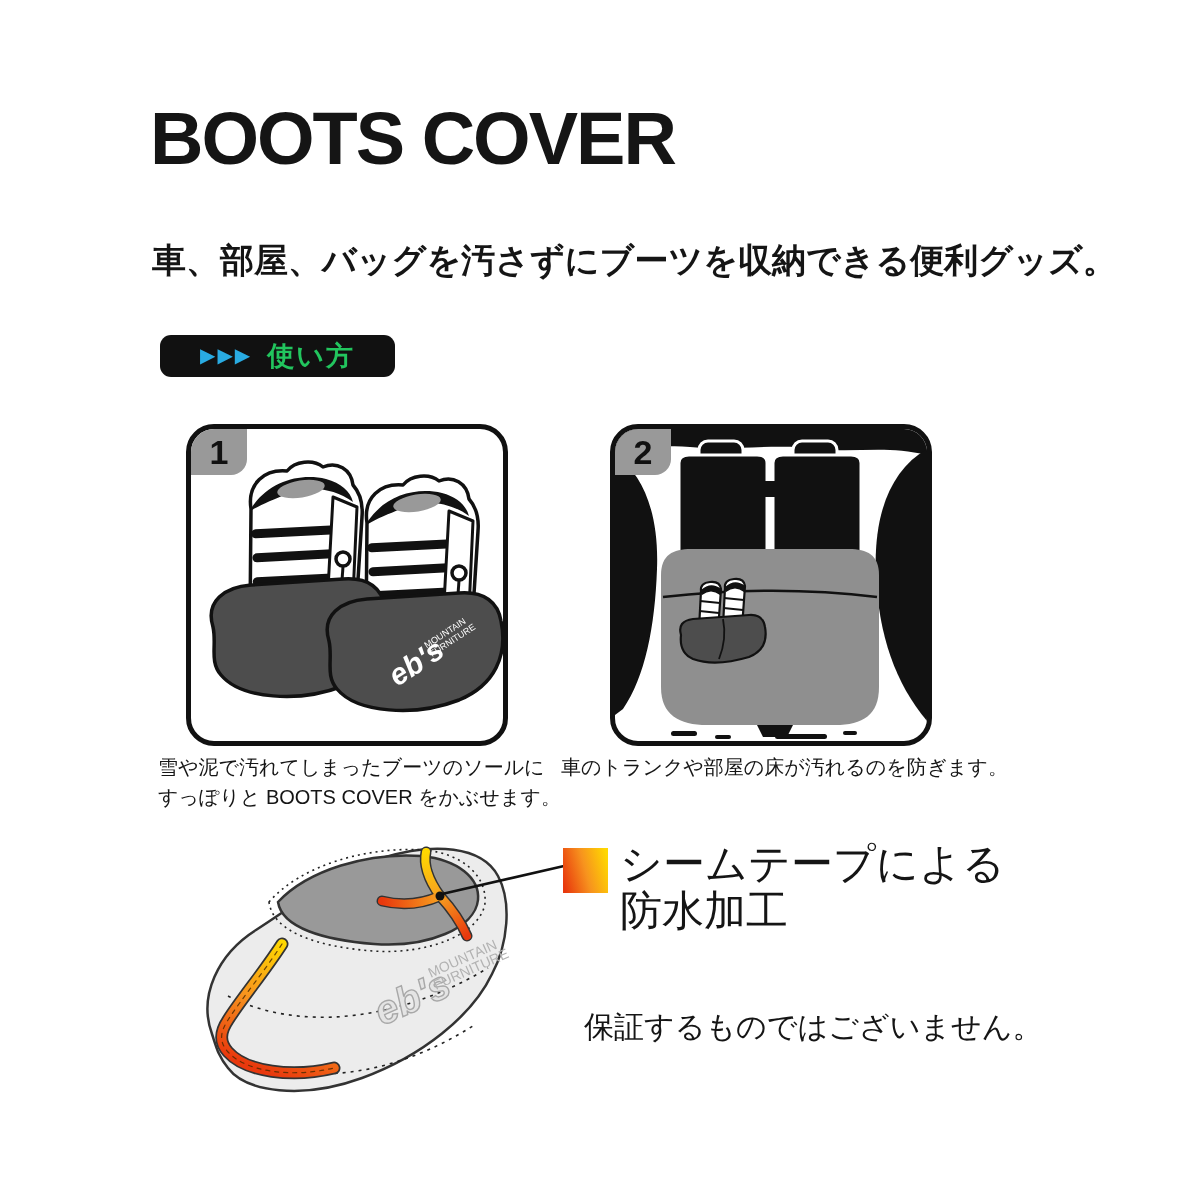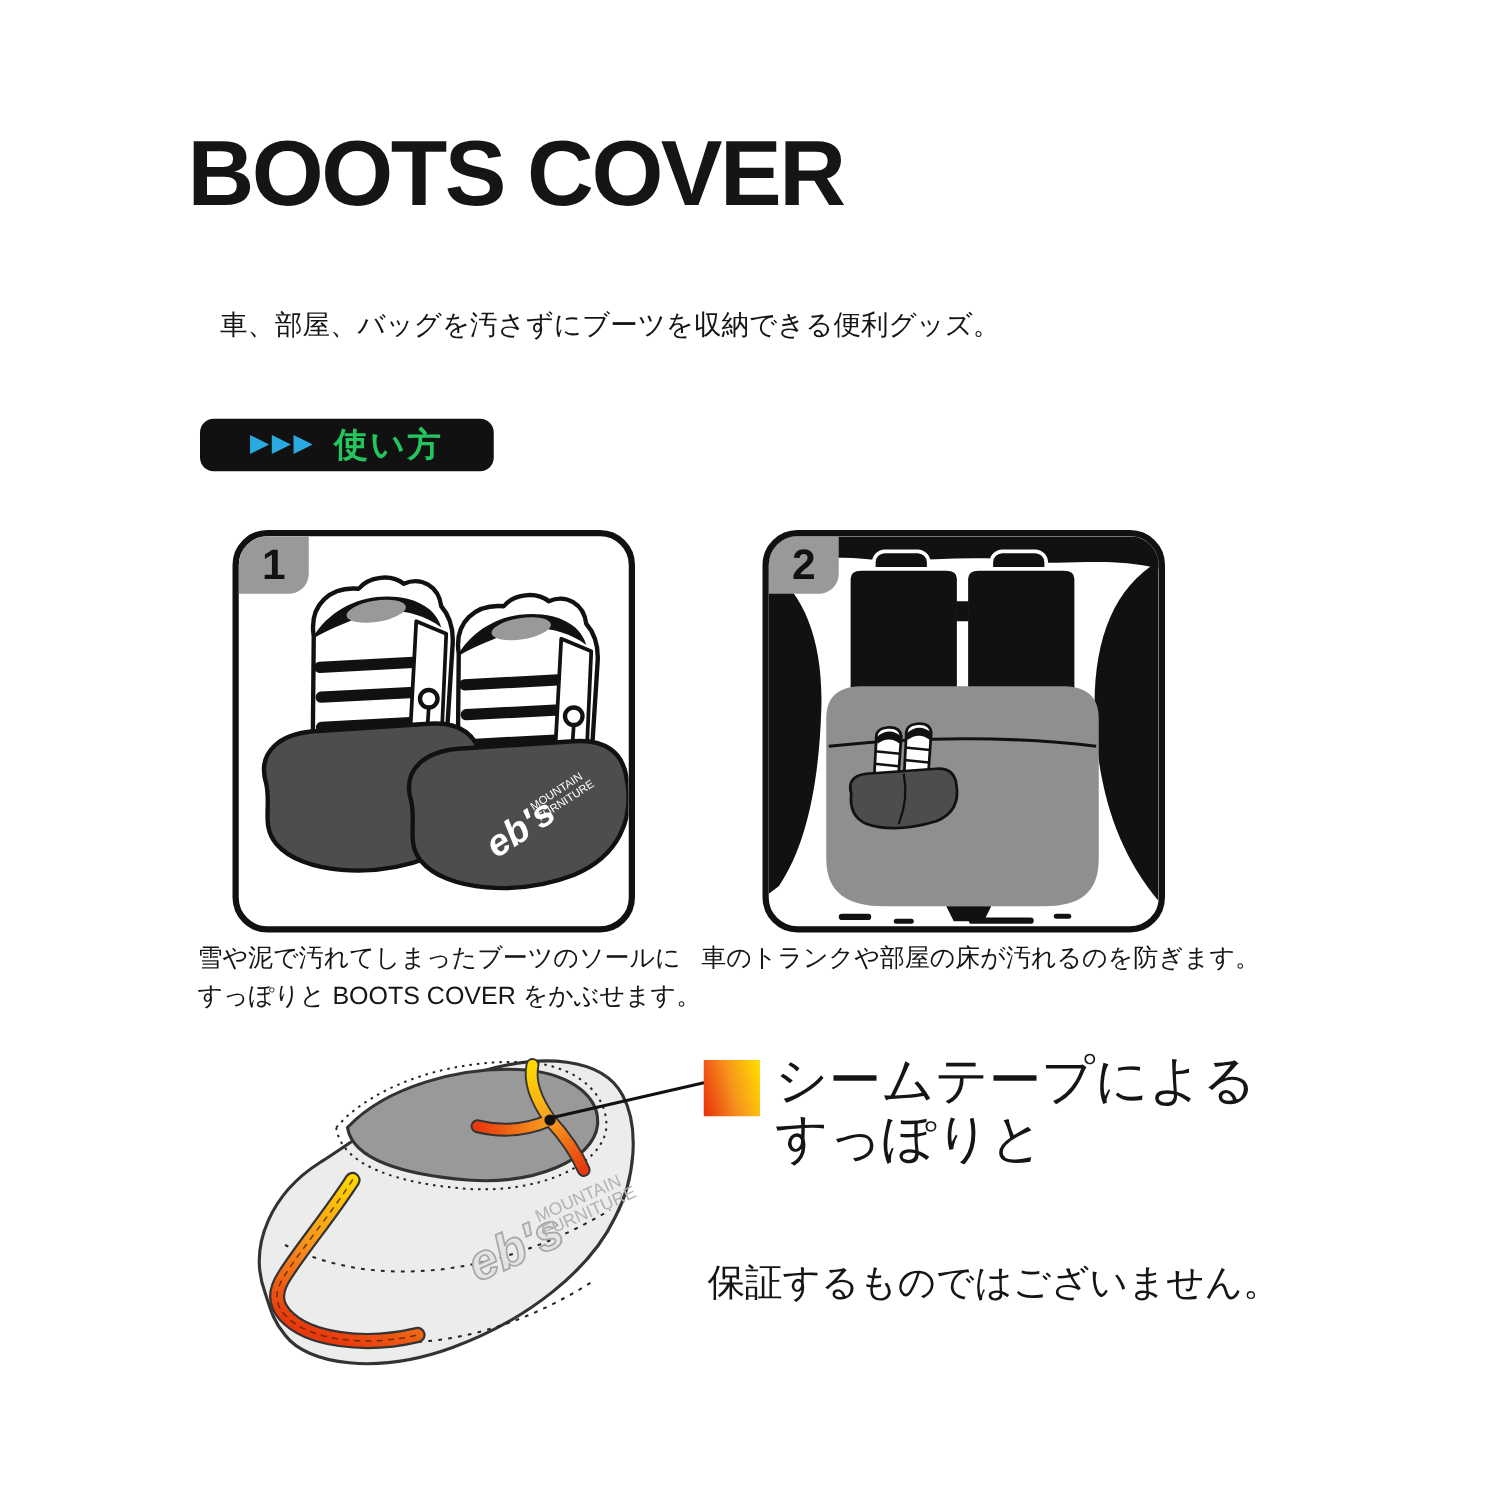--- a/index.html
+++ b/index.html
@@ -10,21 +10,21 @@
   }
   .page{position:relative;width:1200px;height:1200px;background:#fff;overflow:hidden;}
   .abs{position:absolute;}
   .title{
     left:150px;top:100px;
     font-size:74px;font-weight:800;letter-spacing:-2px;line-height:78px;
     color:#151515;white-space:nowrap;
   }
   .subtitle{
     left:152px;top:236px;
-    font-size:22px;font-weight:400;line-height:48px;white-space:nowrap;margin-left:24px;
+    font-size:34px;font-weight:700;line-height:48px;white-space:nowrap;
   }
   .usage-badge{
     left:160px;top:335px;width:235px;height:42px;
     background:#111;border-radius:11px;
     display:flex;align-items:center;justify-content:center;
   }
   .usage-arrows{
     font-size:20px;color:#29abe2;letter-spacing:2px;line-height:20px;
     transform:translateY(-1px);
   }
@@ -48,21 +48,21 @@
   .legend-swatch{
     left:563px;top:848px;width:45px;height:45px;
     background:linear-gradient(75deg,#e8380d 5%,#f7931e 50%,#ffd800 95%);
   }
   .legend-text{
     left:620px;top:840px;font-size:42px;line-height:47px;white-space:nowrap;
   }
   .disclaimer{
     left:544px;top:1002px;font-size:30px;line-height:49px;white-space:nowrap;
   }
-  .disclaimer .line2{margin-left:22px;text-align:right;}
+  .disclaimer .line2{margin-left:40px;text-align:right;}
 </style>
 </head>
 <body>
 
 <div class="page">
 
   <div class="abs title">BOOTS COVER</div>
 
   <div class="abs subtitle">車、部屋、バッグを汚さずにブーツを収納できる便利グッズ。</div>
 
@@ -209,20 +209,20 @@
     <g transform="translate(192,188) rotate(-24)">
       <text font-size="40" font-weight="bold" font-style="italic" fill="#e4e4e4" stroke="#a8a8a8" stroke-width="1.4">eb's</text>
       <text x="64" y="-24" font-size="14" fill="#b2b2b2">MOUNTAIN</text>
       <text x="64" y="-11" font-size="14" fill="#b2b2b2">FURNITURE</text>
     </g>
   </svg>
 
   <div class="abs legend-swatch"></div>
   <div class="abs legend-text">
     <div>シームテープによる</div>
-    <div>すっぽりと</div>
+    <div>防水加工</div>
   </div>
 
   <div class="abs disclaimer">
     <div class="line2">保証するものではございません。</div>
   </div>
 
 </div>
 
 </body></html>

